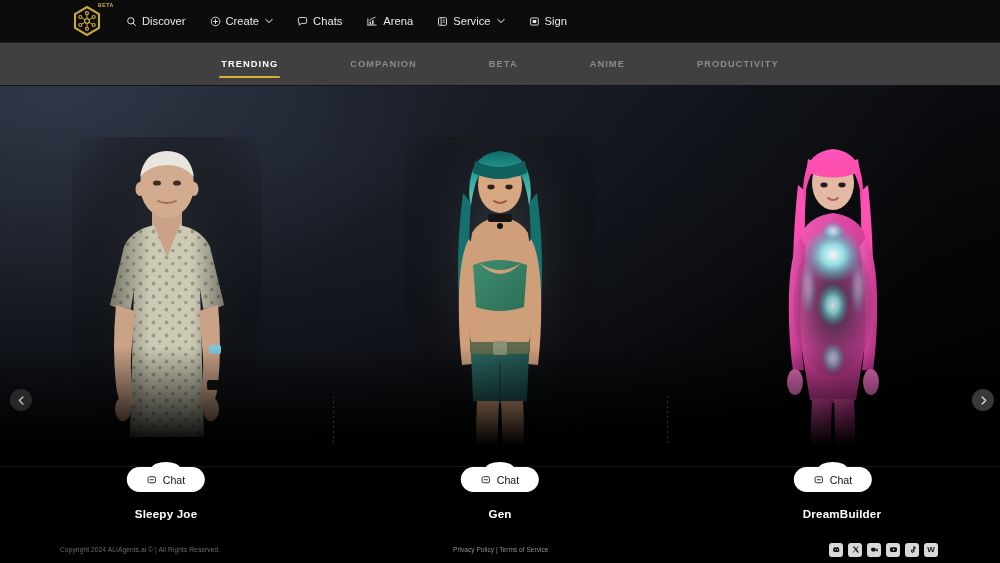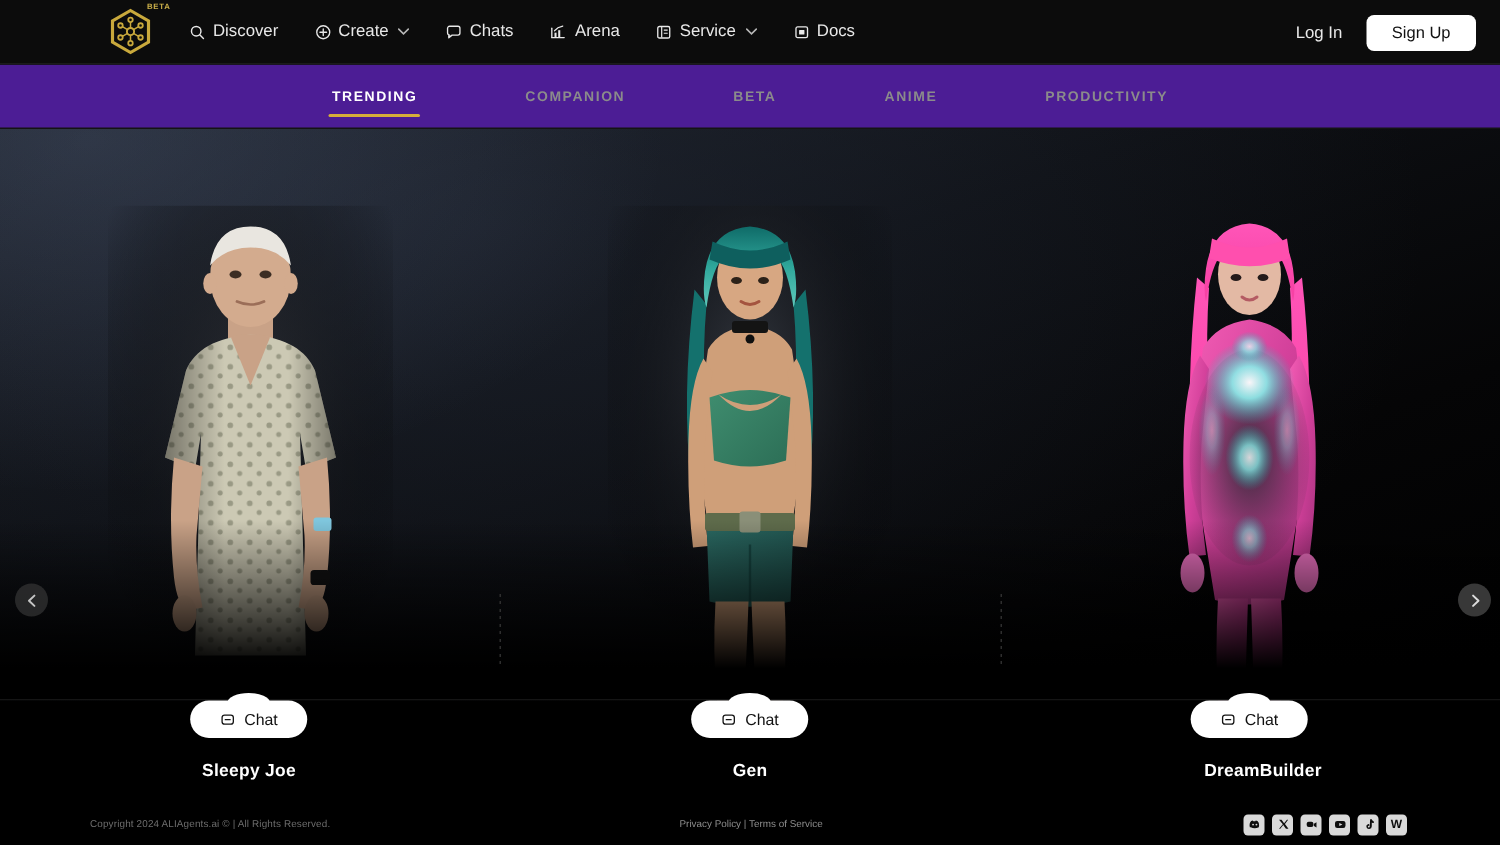--- a/index.html
+++ b/index.html
@@ -37,21 +37,21 @@
   .login-link { font-size:11.2px; color:#e9e9e9; cursor:pointer; }
   .signup-btn {
     background:#fff; color:#111; font-size:11px; font-weight:500;
     border:none; border-radius:5px; padding:6px 17px; cursor:pointer;
     font-family:"Liberation Sans", sans-serif;
   }
 
   
   .tabsbar {
     position:absolute; top:43px; left:0; width:1000px; height:43px;
-    background:#4c1d95;
+    background:#404040;
     display:flex; align-items:center; justify-content:center;
     border-bottom:1px solid #141414;
     z-index:35;
   }
   .tabs-inner { display:flex; align-items:center; gap:0; }
   .tab {
     position:relative; font-size:9.3px; font-weight:700; letter-spacing:1.05px;
     color:#8b8b8b; padding:8px 0 9px 0; margin:0 36px; cursor:pointer;
     white-space:nowrap;
   }
@@ -229,28 +229,24 @@
         <svg class="chev" width="8" height="6" viewBox="0 0 10 7">
           <polyline points="1,1.5 5,5.5 9,1.5" fill="none" stroke="#d4d4d4" stroke-width="1.3" stroke-linecap="round"></polyline>
         </svg>
       </div>
 
       <div class="nav-item">
         <svg width="11" height="11" viewBox="0 0 16 16">
           <rect x="2.4" y="2.8" width="11.2" height="10.4" rx="1.6" fill="none" stroke="#e8e8e8" stroke-width="1.3"></rect>
           <rect x="5.4" y="5.8" width="5.2" height="4.4" rx="0.6" fill="#e8e8e8"></rect>
         </svg>
-        <span>Docs</span>
-      </div>
-    </div>
-
-    <div class="nav-right">
-      <span class="login-link">Log In</span>
-      <button class="signup-btn">Sign Up</button>
-    </div>
+        <span>Sign</span>
+      </div>
+    </div>
+
   </div>
 
   <div class="tabsbar">
     <div class="tabs-inner">
       <div class="tab active">TRENDING</div>
       <div class="tab">COMPANION</div>
       <div class="tab">BETA</div>
       <div class="tab">ANIME</div>
       <div class="tab">PRODUCTIVITY</div>
     </div>

